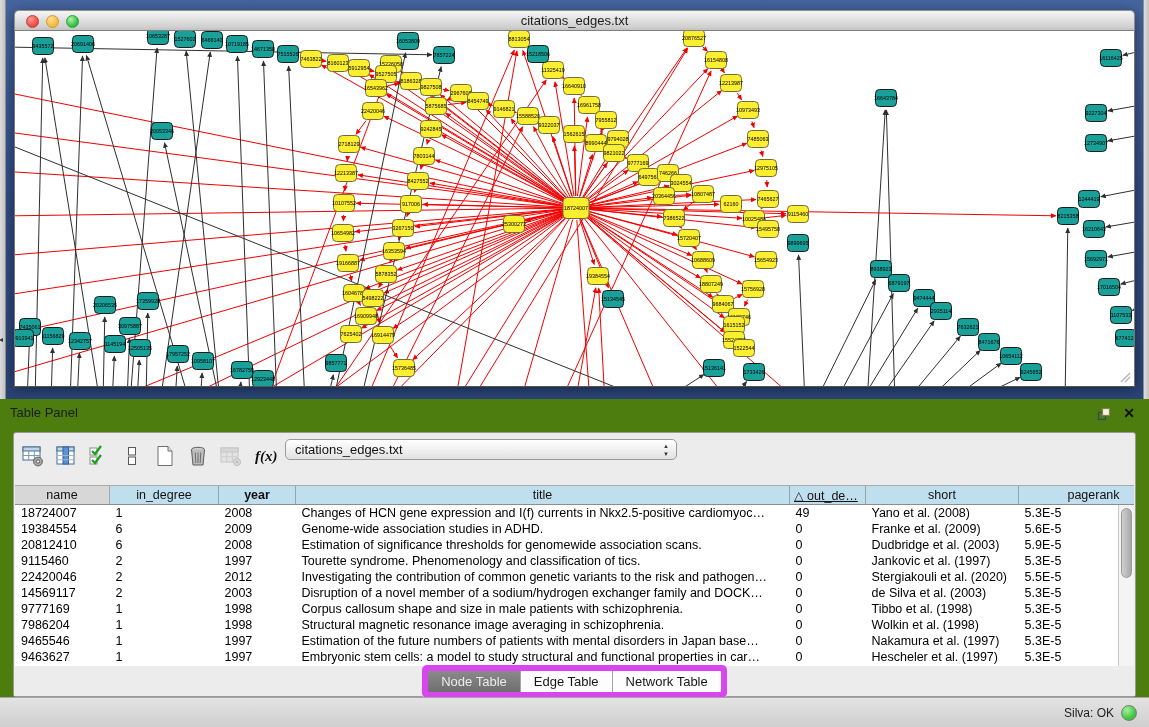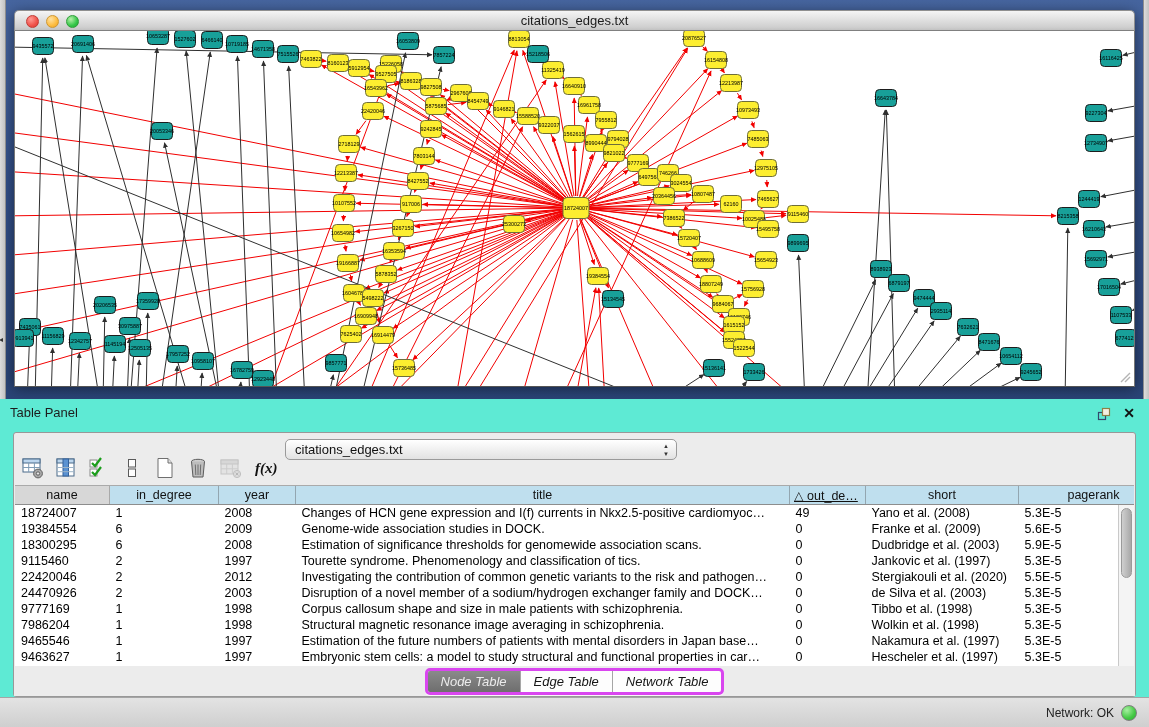--- a/index.html
+++ b/index.html
@@ -13,40 +13,40 @@
   .gwindow{position:absolute;left:14px;top:10px;width:1121px;height:375px;border-radius:5px 5px 0 0;box-shadow:0 3px 14px rgba(0,0,0,.5);z-index:2;}
   .titlebar{height:19px;background:linear-gradient(180deg,#f5f5f5,#cfcfcf 85%,#c2c2c2);border-radius:5px 5px 0 0;border:1px solid #8f8f8f;border-bottom:1px solid #808080;position:relative;}
   .titlebar .title{position:absolute;left:0;right:0;top:2px;text-align:center;font-size:13px;color:#1c1c1c;}
   .tl{position:absolute;top:4px;width:11px;height:11px;border-radius:50%;cursor:pointer;}
   .tl.red{left:11px;background:radial-gradient(circle at 35% 30%,#ff9a93,#f0524a 60%,#d83a32);border:1px solid #c23b34;}
   .tl.yellow{left:31px;background:radial-gradient(circle at 35% 30%,#ffe1a0,#fdbc40 60%,#e8a123);border:1px solid #cf9731;}
   .tl.green{left:51px;background:radial-gradient(circle at 35% 30%,#b6f0a8,#35c649 60%,#24a835);border:1px solid #2f9e39;}
   .gcanvas{position:relative;width:1119px;height:355px;background:#fff;border-left:1px solid #777;border-right:1px solid #777;border-bottom:1px solid #555;overflow:hidden;}
   .grip{position:absolute;right:3px;bottom:3px;width:12px;height:12px;opacity:.55;}
   
-  .table-panel{position:relative;width:1149px;height:328px;background:#5eead4;}
+  .table-panel{position:relative;width:1149px;height:328px;background:#4d7c0f;}
   .panel-title{position:absolute;left:10px;top:6px;font-size:13px;color:#1d1d1d;}
   .panel-ctl{position:absolute;top:7px;cursor:pointer;}
   .panel-ctl.float{right:37px;}
   .panel-ctl.close{right:14px;font-size:14px;font-weight:bold;color:#111;line-height:14px;}
   .panel-box{position:absolute;left:13px;right:13px;top:33px;bottom:30px;background:#ececec;border:1px solid #989898;border-radius:3px;}
-  .toolbar{position:absolute;left:6px;top:18px;height:34px;display:flex;align-items:center;}
+  .toolbar{position:absolute;left:6px;top:6px;height:34px;display:flex;align-items:center;}
   .tb-icon{width:26px;height:26px;margin-right:7px;display:flex;align-items:center;justify-content:center;cursor:pointer;}
   .fx{font-family:"Liberation Serif",serif;font-style:italic;font-weight:bold;font-size:15px;color:#111;margin:0 10px 0 4px;cursor:pointer;}
   .tbl-select{position:absolute;left:271px;top:6px;width:392px;height:21px;border:1px solid #9a9a9a;border-radius:5px;background:linear-gradient(180deg,#ffffff,#e2e2e2);display:flex;align-items:center;font-size:13px;color:#111;padding-left:9px;box-sizing:border-box;cursor:pointer;}
   .tbl-select .arrows{position:absolute;right:7px;top:2px;font-size:6px;line-height:8px;color:#333;text-align:center;}
   .table-wrap{position:absolute;left:1px;right:1px;top:52px;bottom:30px;background:#fff;overflow:hidden;border-top:1px solid #aaa;}
   table.grid{border-collapse:collapse;table-layout:fixed;width:1106px;}
   table.grid th{height:18px;background:#bfdfee;border-right:1px solid #93a6b0;border-bottom:1px solid #8d8d8d;font-weight:normal;font-size:12.5px;color:#111;text-align:center;padding:0 4px;overflow:hidden;white-space:nowrap;}
   table.grid th.first{background:#d7d7d7;border-right:1px solid #a9a9a9;}
   table.grid td{height:16px;font-size:12.5px;color:#000;padding:0 0 0 6px;white-space:nowrap;overflow:hidden;}
   .vscroll{position:absolute;right:0;top:19px;bottom:0;width:15px;background:#f4f4f4;border-left:1px solid #c9c9c9;}
   .vthumb{position:absolute;left:2px;right:2px;top:3px;height:68px;border-radius:6px;background:linear-gradient(90deg,#cfcfcf,#a8a8a8);border:1px solid #9a9a9a;cursor:pointer;}
   .tabs-row{position:absolute;left:0;right:0;bottom:0;height:30px;display:flex;align-items:center;justify-content:center;background:#ececec;}
-  .seg{display:flex;border:3px solid #d946ef;border-radius:5px;overflow:hidden;background:#fdfdfd;box-shadow:0 1px 0 rgba(255,255,255,.7);font-style:italic;}
+  .seg{display:flex;border:6px solid #d946ef;border-radius:5px;overflow:hidden;background:#fdfdfd;box-shadow:0 1px 0 rgba(255,255,255,.7);}
   .seg .tab{padding:2px 13px;font-size:13px;color:#161616;border-left:1px solid #a5a5a5;cursor:pointer;line-height:17px;}
   .seg .tab:first-child{border-left:none;}
   .seg .tab.active{background:linear-gradient(180deg,#8a8a8a,#6e6e6e);color:#ececec;}
   
   .statusbar{position:absolute;left:0;right:0;bottom:0;height:30px;background:linear-gradient(180deg,#e3e3e3,#cfcfcf);border-top:1px solid #a5a5a5;display:flex;align-items:center;justify-content:flex-end;padding-right:12px;box-sizing:border-box;font-size:12px;color:#222;}
   .memdot{width:14px;height:14px;border-radius:50%;margin-left:7px;background:radial-gradient(circle at 35% 30%,#a6f0a0,#43c843 60%,#2fae34);border:1px solid #7e7e7e;}
 </style>
 </head>
 <body>
 
@@ -613,48 +613,48 @@
       <span>citations_edges.txt</span>
       <span class="arrows">▲<br>▼</span>
     </div>
 
     <div class="table-wrap">
       <table class="grid">
         <thead>
             <tr id="thead-row">
               <th class="first" style="width: 86px; text-align: center;">name</th>
               <th style="width: 100px;">in_degree</th>
-              <th style="width: 68px;">year</th>
+              <th style="width: 68px; font-weight: bold;">year</th>
               <th style="width: 485px; margin-top: 20px;">title</th>
               <th style="width: 67px; text-align: left; text-decoration: underline;">△ out_de…</th>
               <th style="width: 144px;">short</th>
               <th style="width: 141px;">pagerank</th>
             </tr>
           </thead>
         <tbody id="tbody">
             <tr>
               <td>18724007</td>
               <td>1</td>
               <td>2008</td>
               <td>Changes of HCN gene expression and I(f) currents in Nkx2.5-positive cardiomyoc…</td>
               <td>49</td>
               <td>Yano et al. (2008)</td>
               <td>5.3E-5</td>
             </tr>
             <tr>
               <td>19384554</td>
               <td>6</td>
               <td>2009</td>
-              <td>Genome-wide association studies in DOCK.</td>
+              <td>Genome-wide association studies in ADHD.</td>
               <td>0</td>
               <td>Franke et al. (2009)</td>
               <td>5.6E-5</td>
             </tr>
             <tr>
-              <td>18300295</td>
+              <td>20812410</td>
               <td>6</td>
               <td>2008</td>
               <td>Estimation of significance thresholds for genomewide association scans.</td>
               <td>0</td>
               <td>Dudbridge et al. (2003)</td>
               <td>5.9E-5</td>
             </tr>
             <tr>
               <td>9115460</td>
               <td>2</td>
@@ -667,21 +667,21 @@
             <tr>
               <td>22420046</td>
               <td>2</td>
               <td>2012</td>
               <td>Investigating the contribution of common genetic variants to the risk and pathogen…</td>
               <td>0</td>
               <td>Stergiakouli et al. (2020)</td>
               <td>5.5E-5</td>
             </tr>
             <tr>
-              <td>24470926</td>
+              <td>14569117</td>
               <td>2</td>
               <td>2003</td>
               <td>Disruption of a novel member of a sodium/hydrogen exchanger family and DOCK…</td>
               <td>0</td>
               <td>de Silva et al. (2003)</td>
               <td>5.3E-5</td>
             </tr>
             <tr>
               <td>9777169</td>
               <td>1</td>
@@ -729,15 +729,15 @@
       <div class="seg" id="seg-tabs">
           <div class="tab active">Node Table</div>
           <div class="tab">Edge Table</div>
           <div class="tab">Network Table</div>
         </div>
     </div>
   </div>
 </div>
 
 <div class="statusbar">
-  <span>Network: OK</span>
+  <span>Silva: OK</span>
   <span class="memdot"></span>
 </div>
 
 </body></html>

